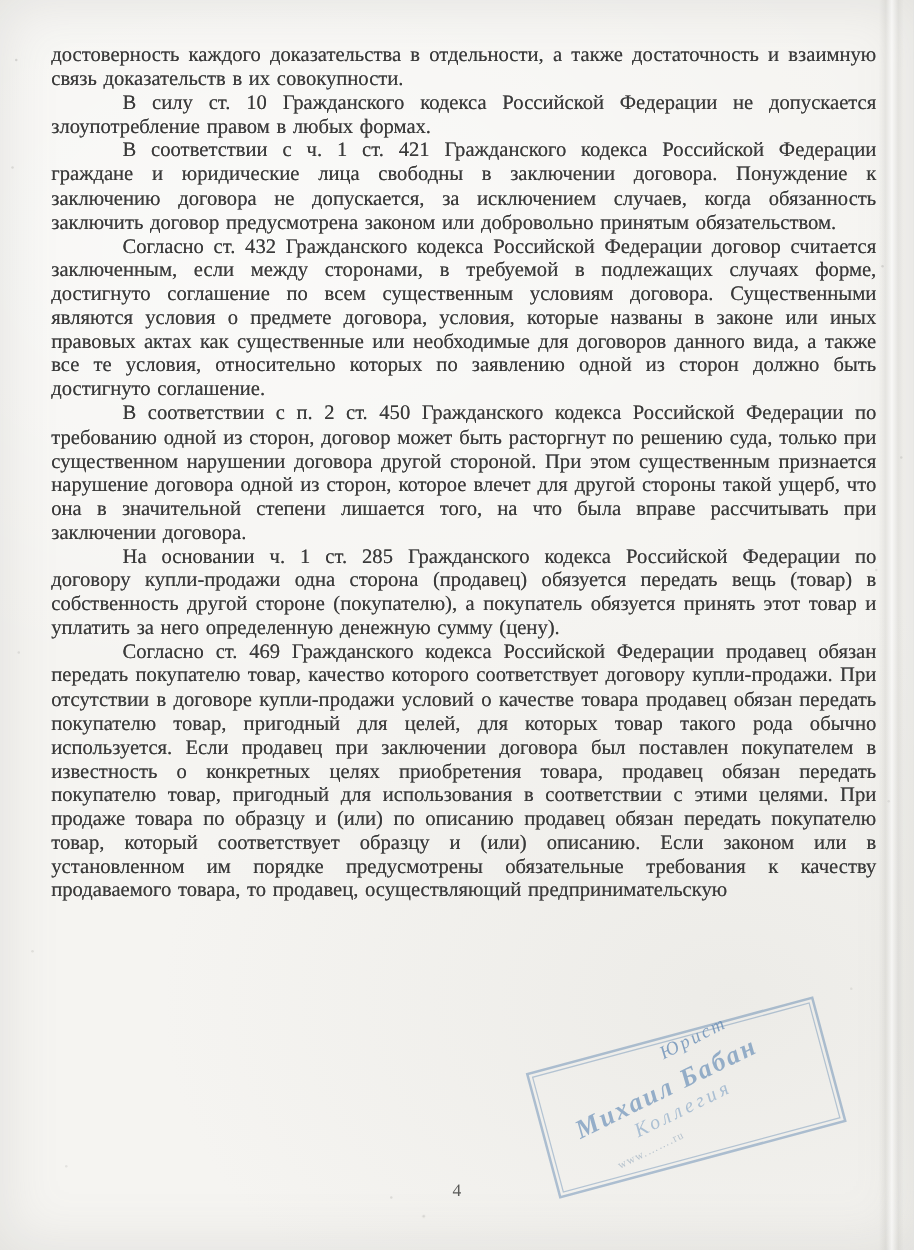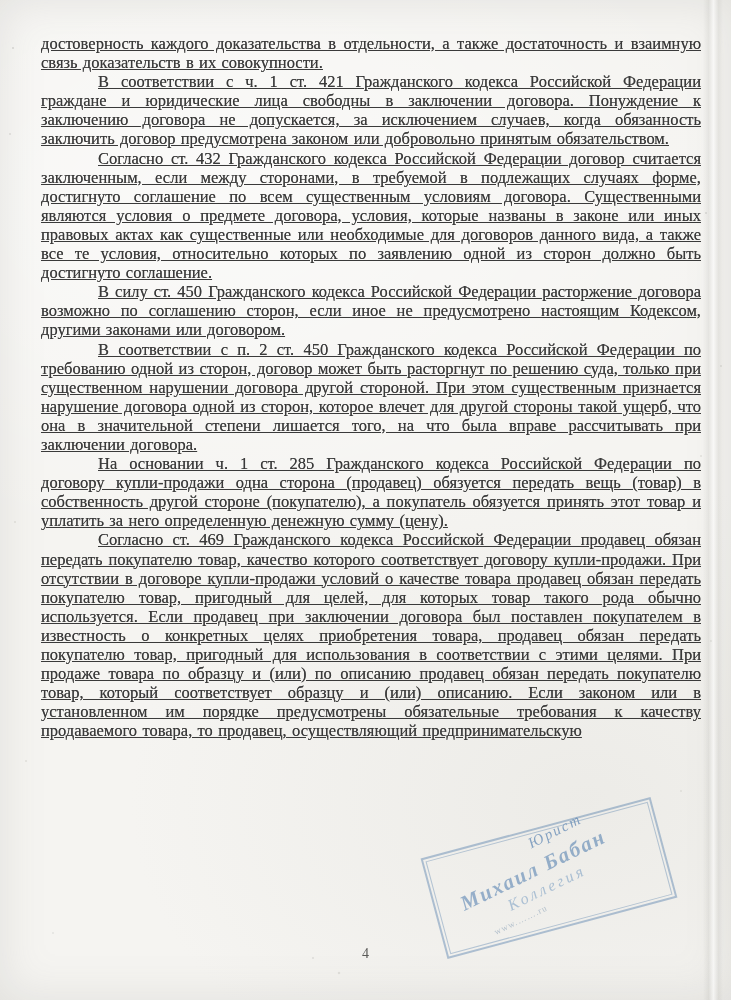--- a/index.html
+++ b/index.html
@@ -28,21 +28,20 @@
     width: 660px;
     text-align: justify;
     font-size: 16.5px;
     line-height: 19.1px;
     word-spacing: 1.2px;
     text-shadow: 0 0 0.45px rgba(55,55,55,0.75);
   }
   p.para {
     margin: 0;
     text-indent: 57px;
-    text-decoration: underline;
   }
   p.para.no-indent {
     text-indent: 0;
   }
   .page-number {
     position: absolute;
     left: 0;
     right: 0;
     top: 946px;
     text-align: center;
@@ -153,23 +152,23 @@
   }
 </style>
 </head>
 <body>
 
 <div class="page">
 
   <div class="textblock">
 
   <p class="para no-indent">достоверность каждого доказательства в отдельности, а также достаточность и взаимную связь доказательств в их совокупности.</p>
+      <p class="para">В силу ст. 10 Гражданского кодекса Российской Федерации не допускается злоупотребление правом в любых формах.</p>
       <p class="para">В соответствии с ч. 1 ст. 421 Гражданского кодекса Российской Федерации граждане и юридические лица свободны в заключении договора. Понуждение к заключению договора не допускается, за исключением случаев, когда обязанность заключить договор предусмотрена законом или добровольно принятым обязательством.</p>
       <p class="para">Согласно ст. 432 Гражданского кодекса Российской Федерации договор считается заключенным, если между сторонами, в требуемой в подлежащих случаях форме, достигнуто соглашение по всем существенным условиям договора. Существенными являются условия о предмете договора, условия, которые названы в законе или иных правовых актах как существенные или необходимые для договоров данного вида, а также все те условия, относительно которых по заявлению одной из сторон должно быть достигнуто соглашение.</p>
-      <p class="para">В силу ст. 450 Гражданского кодекса Российской Федерации расторжение договора возможно по соглашению сторон, если иное не предусмотрено настоящим Кодексом, другими законами или договором.</p>
       <p class="para">В соответствии с п. 2 ст. 450 Гражданского кодекса Российской Федерации по требованию одной из сторон, договор может быть расторгнут по решению суда, только при существенном нарушении договора другой стороной. При этом существенным признается нарушение договора одной из сторон, которое влечет для другой стороны такой ущерб, что она в значительной степени лишается того, на что была вправе рассчитывать при заключении договора.</p>
       <p class="para">На основании ч. 1 ст. 285 Гражданского кодекса Российской Федерации по договору купли-продажи одна сторона (продавец) обязуется передать вещь (товар) в собственность другой стороне (покупателю), а покупатель обязуется принять этот товар и уплатить за него определенную денежную сумму (цену).</p>
       <p class="para">Согласно ст. 469 Гражданского кодекса Российской Федерации продавец обязан передать покупателю товар, качество которого соответствует договору купли-продажи. При отсутствии в договоре купли-продажи условий о качестве товара продавец обязан передать покупателю товар, пригодный для целей, для которых товар такого рода обычно используется. Если продавец при заключении договора был поставлен покупателем в известность о конкретных целях приобретения товара, продавец обязан передать покупателю товар, пригодный для использования в соответствии с этими целями. При продаже товара по образцу и (или) по описанию продавец обязан передать покупателю товар, который соответствует образцу и (или) описанию. Если законом или в установленном им порядке предусмотрены обязательные требования к качеству продаваемого товара, то продавец, осуществляющий предпринимательскую</p>
     </div>
 
   <div class="stamp">
     <div class="stamp-border-outer"></div>
     <div class="stamp-border-inner"></div>
     <div class="stamp-text">
       <div class="stamp-l1">Юрист</div>

